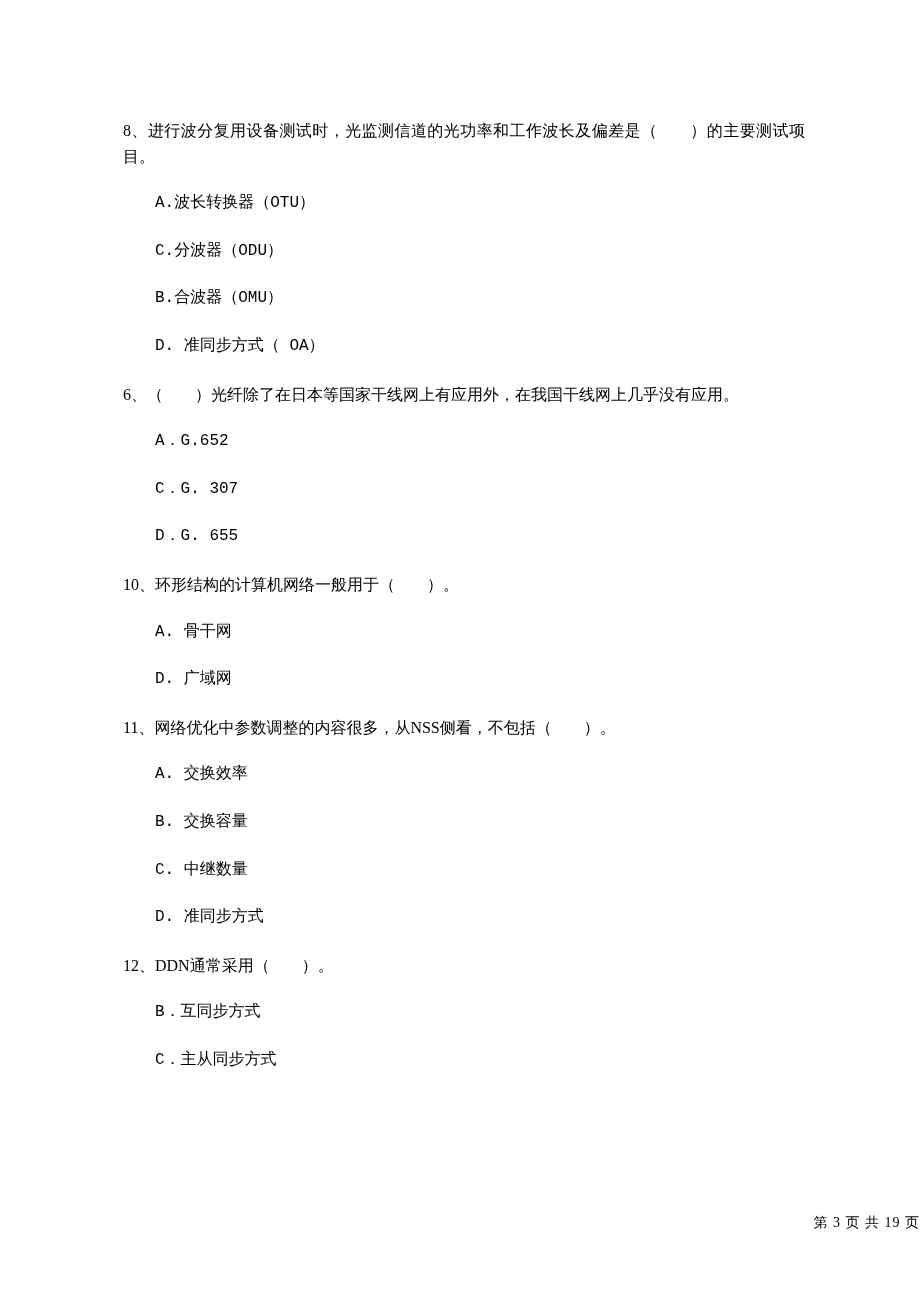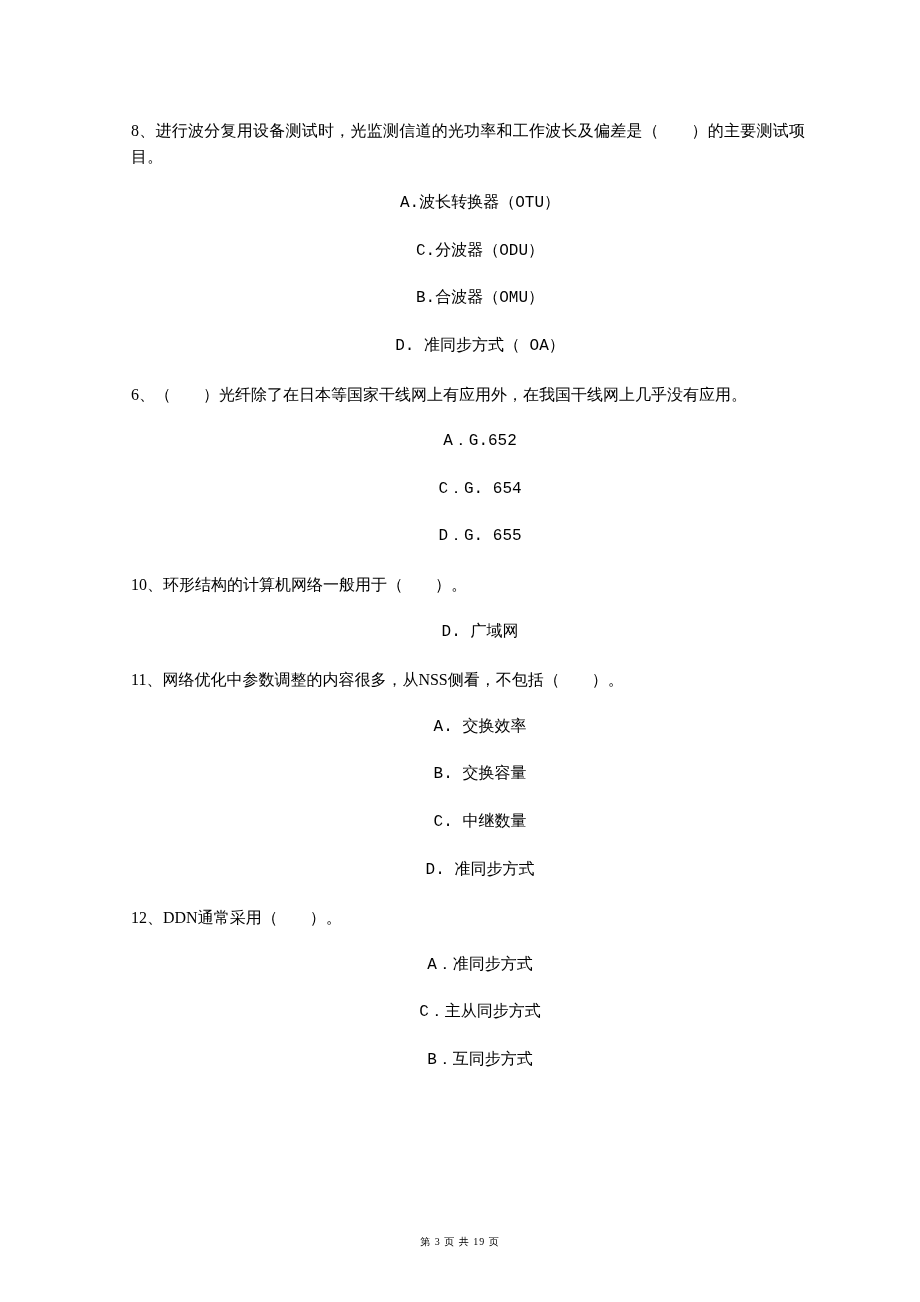--- a/index.html
+++ b/index.html
@@ -12,64 +12,63 @@
     line-height: 1.6;
   }
   .page {
     width: 920px;
     height: 1302px;
     position: relative;
     box-sizing: border-box;
     padding: 118px 115px 50px 115px;
   }
   .question-stem {
-    margin: 0 0 22px 16px;
+    margin: 0 0 22px 8px;
     text-align: justify;
   }
   .option {
     margin: 0 0 22px 0;
     padding-left: 40px;
     font-family: "Courier New", "SimSun", monospace;
     white-space: pre;
-    text-align: center;
   }
   .footer {
     position: absolute;
-    bottom: 52px;
+    bottom: 68px;
     left: 0;
     width: 100%;
-    text-align: center;
-    font-size: 10px;
+    text-align: right;
+    font-size: 14px;
     letter-spacing: 1px;
   }
 </style>
 </head>
 <body>
 
 <div class="page">
 
   <p class="question-stem">8、进行波分复用设备测试时，光监测信道的光功率和工作波长及偏差是（　　）的主要测试项目。</p>
   <p class="option">A.波长转换器（OTU）</p>
   <p class="option">C.分波器（ODU）</p>
   <p class="option">B.合波器（OMU）</p>
   <p class="option">D. 准同步方式（ OA）</p>
 
   <p class="question-stem">6、（　　）光纤除了在日本等国家干线网上有应用外，在我国干线网上几乎没有应用。</p>
   <p class="option">A．G.652</p>
-  <p class="option">C．G. 654</p>
+  <p class="option">C．G. 307</p>
   <p class="option">D．G. 655</p>
 
   <p class="question-stem">10、环形结构的计算机网络一般用于（　　）。</p>
+  <p class="option">A. 骨干网</p>
   <p class="option">D. 广域网</p>
 
   <p class="question-stem">11、网络优化中参数调整的内容很多，从NSS侧看，不包括（　　）。</p>
   <p class="option">A. 交换效率</p>
   <p class="option">B. 交换容量</p>
   <p class="option">C. 中继数量</p>
   <p class="option">D. 准同步方式</p>
 
   <p class="question-stem">12、DDN通常采用（　　）。</p>
-  <p class="option">A．准同步方式</p>
+  <p class="option">B．互同步方式</p>
   <p class="option">C．主从同步方式</p>
-  <p class="option">B．互同步方式</p>
 
   <div class="footer">第 3 页 共 19 页</div>
 </div>
 
 </body></html>

